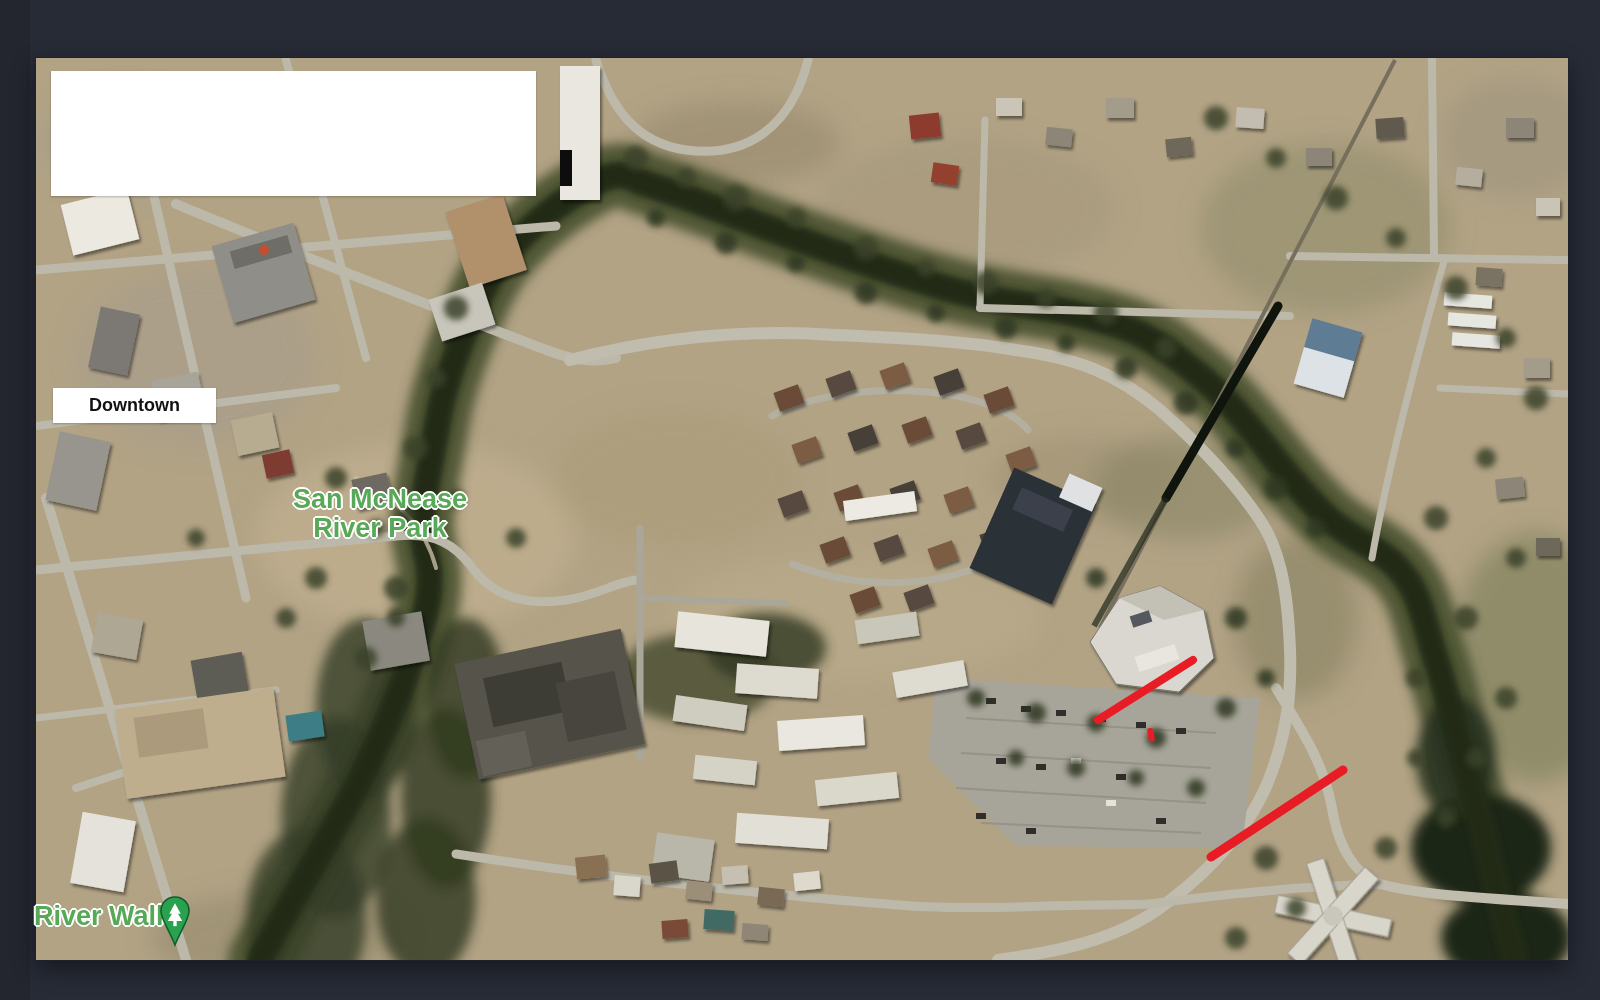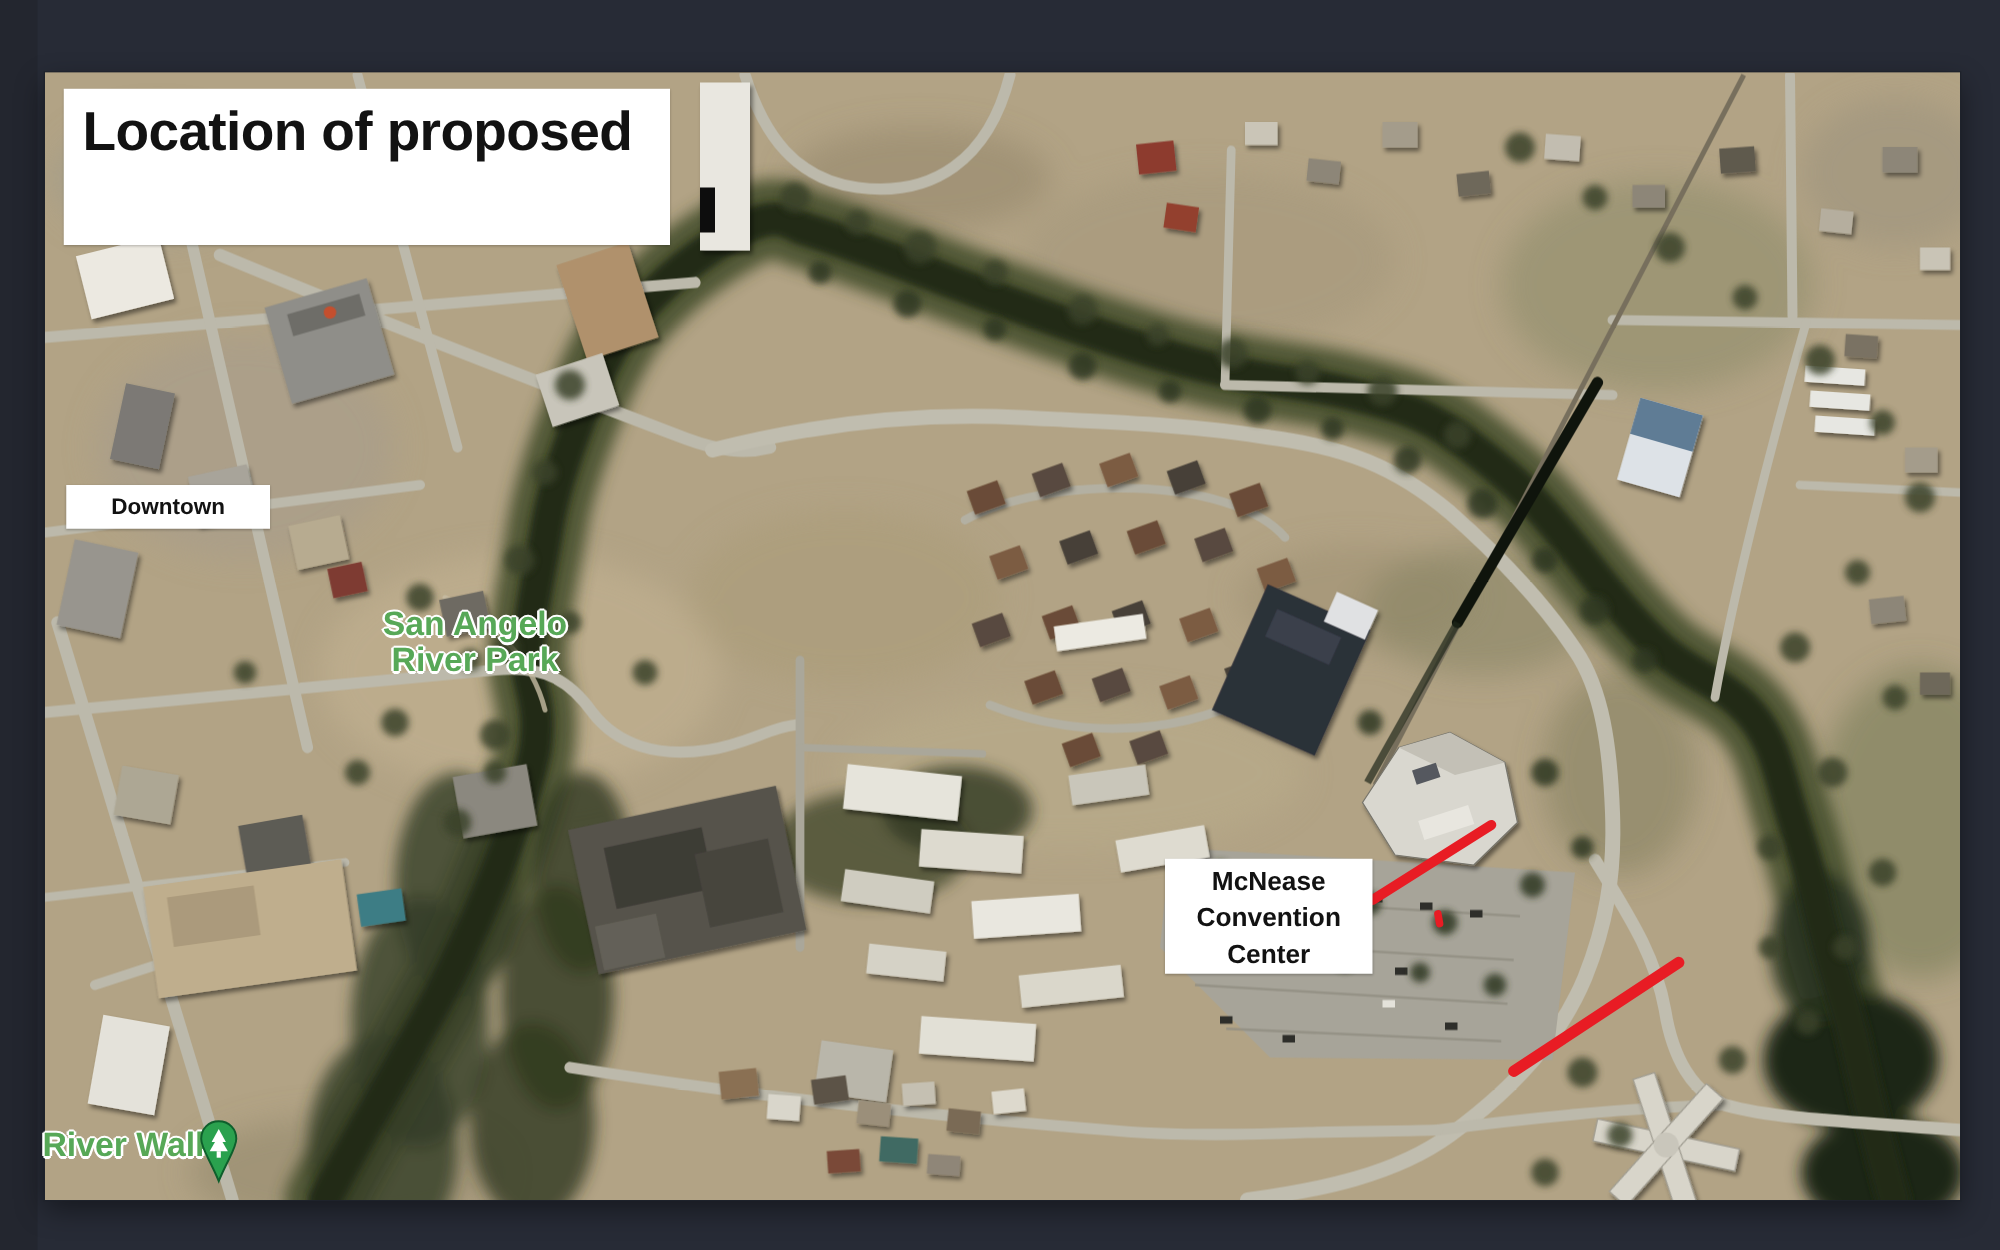--- a/index.html
+++ b/index.html
@@ -343,34 +343,28 @@
 
       <g>
         <line x1="1062" y1="662" x2="1157" y2="602" stroke="#e81c24" stroke-width="8" stroke-linecap="round"></line>
         <rect x="1112" y="670" width="6" height="14" rx="3" fill="#e81c24" transform="rotate(-10 1115 677)"></rect>
         <line x1="1175" y1="799" x2="1307" y2="712" stroke="#e81c24" stroke-width="9" stroke-linecap="round"></line>
       </g>
     </svg>
   </div>
 
   <div class="wbox title-box">
-    <div>Location of proposed</div>
   </div>
 
   <div class="wbox downtown-box">Downtown</div>
 
-  <div class="wbox mcnease-box">
-    <div>McNease</div>
-    <div>Convention</div>
-    <div>Center</div>
-  </div>
 
 
   <div class="green-label citypark-label">
-    <div>San Angelo</div>
+    <div>San McNease</div>
     <div>River Park</div>
   </div>
 
   <div class="green-label riverwalk-label">River Walk</div>
 
   <svg class="pin" viewBox="0 0 30 50">
     <path d="M15 1 C7 1 1.5 7 1.5 14.5 C1.5 22 8 30 15 47 C22 30 28.5 22 28.5 14.5 C28.5 7 23 1 15 1 Z" fill="#2aa14e" stroke="#0e5f2c" stroke-width="1.5"></path>
     <g fill="#ffffff">
       <polygon points="15,7 9.5,17 20.5,17"></polygon>
       <polygon points="15,12 8,24 22,24"></polygon>

